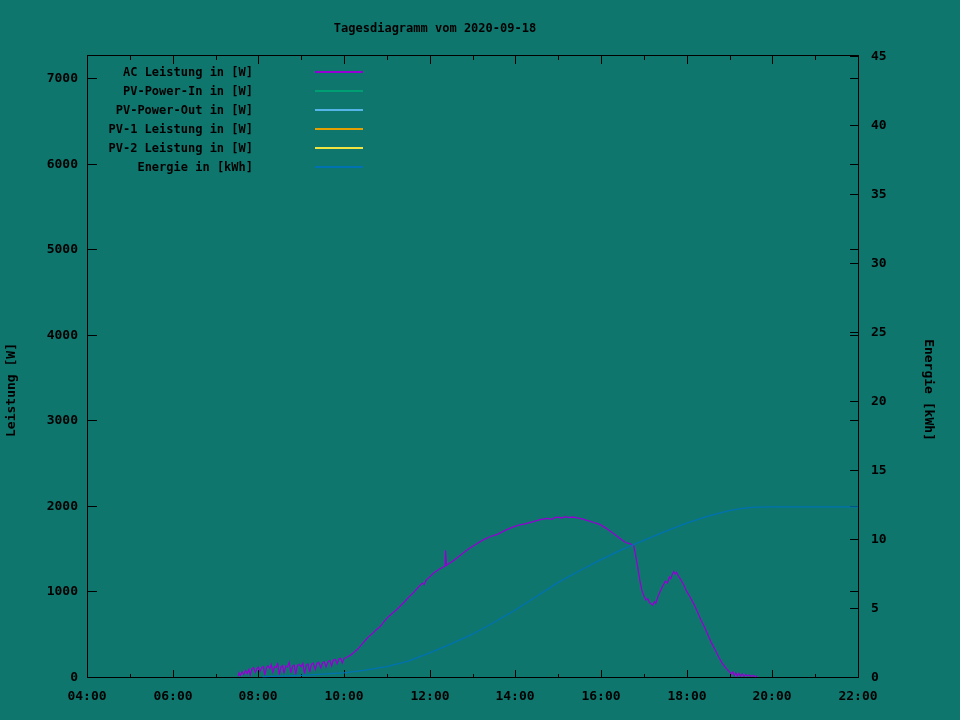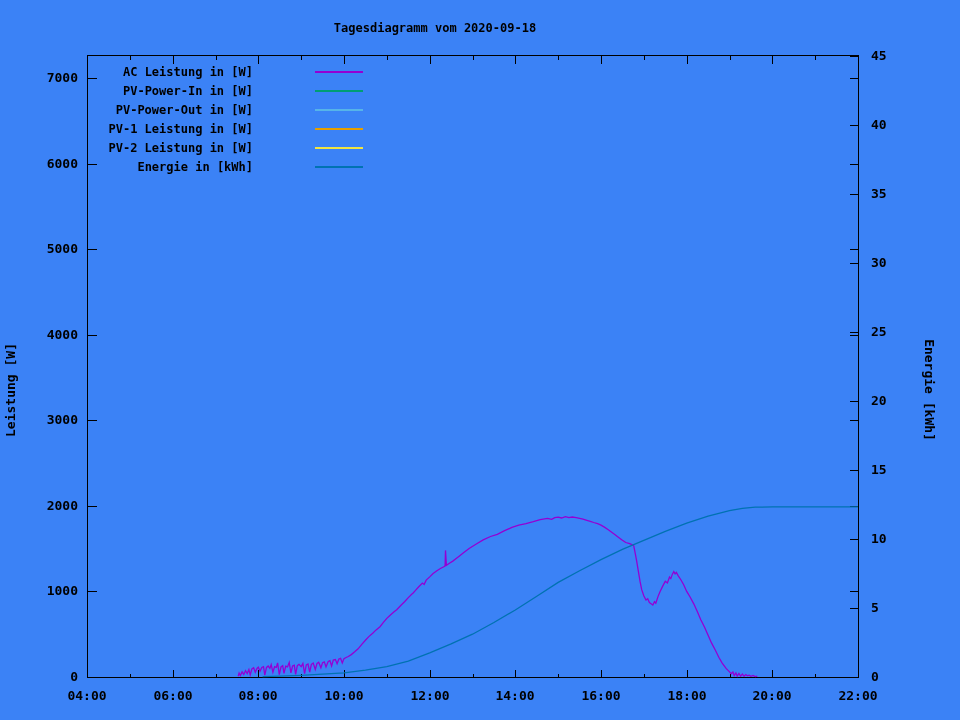--- a/index.html
+++ b/index.html
@@ -1,16 +1,16 @@
 <!DOCTYPE html>
 <html><head>
 <meta charset="utf-8">
 <style>
   html,body{margin:0;padding:0;background:#ffffff;}
-  #screen{position:relative;width:960px;height:720px;background:#3b82f6;overflow:hidden;
+  #screen{position:relative;width:960px;height:720px;background:#0f766e;overflow:hidden;
           font-family:"DejaVu Sans Mono","Liberation Mono",monospace;}
   svg text{font-family:"DejaVu Sans Mono","Liberation Mono",monospace;font-weight:bold;fill:#000000;}
   .title-text{font-size:12px;}
   .axis-label{font-size:13px;}
 </style>
 </head>
 <body>
 
 <div id="screen">
   <svg id="plot" width="960" height="720" viewBox="0 0 960 720">

